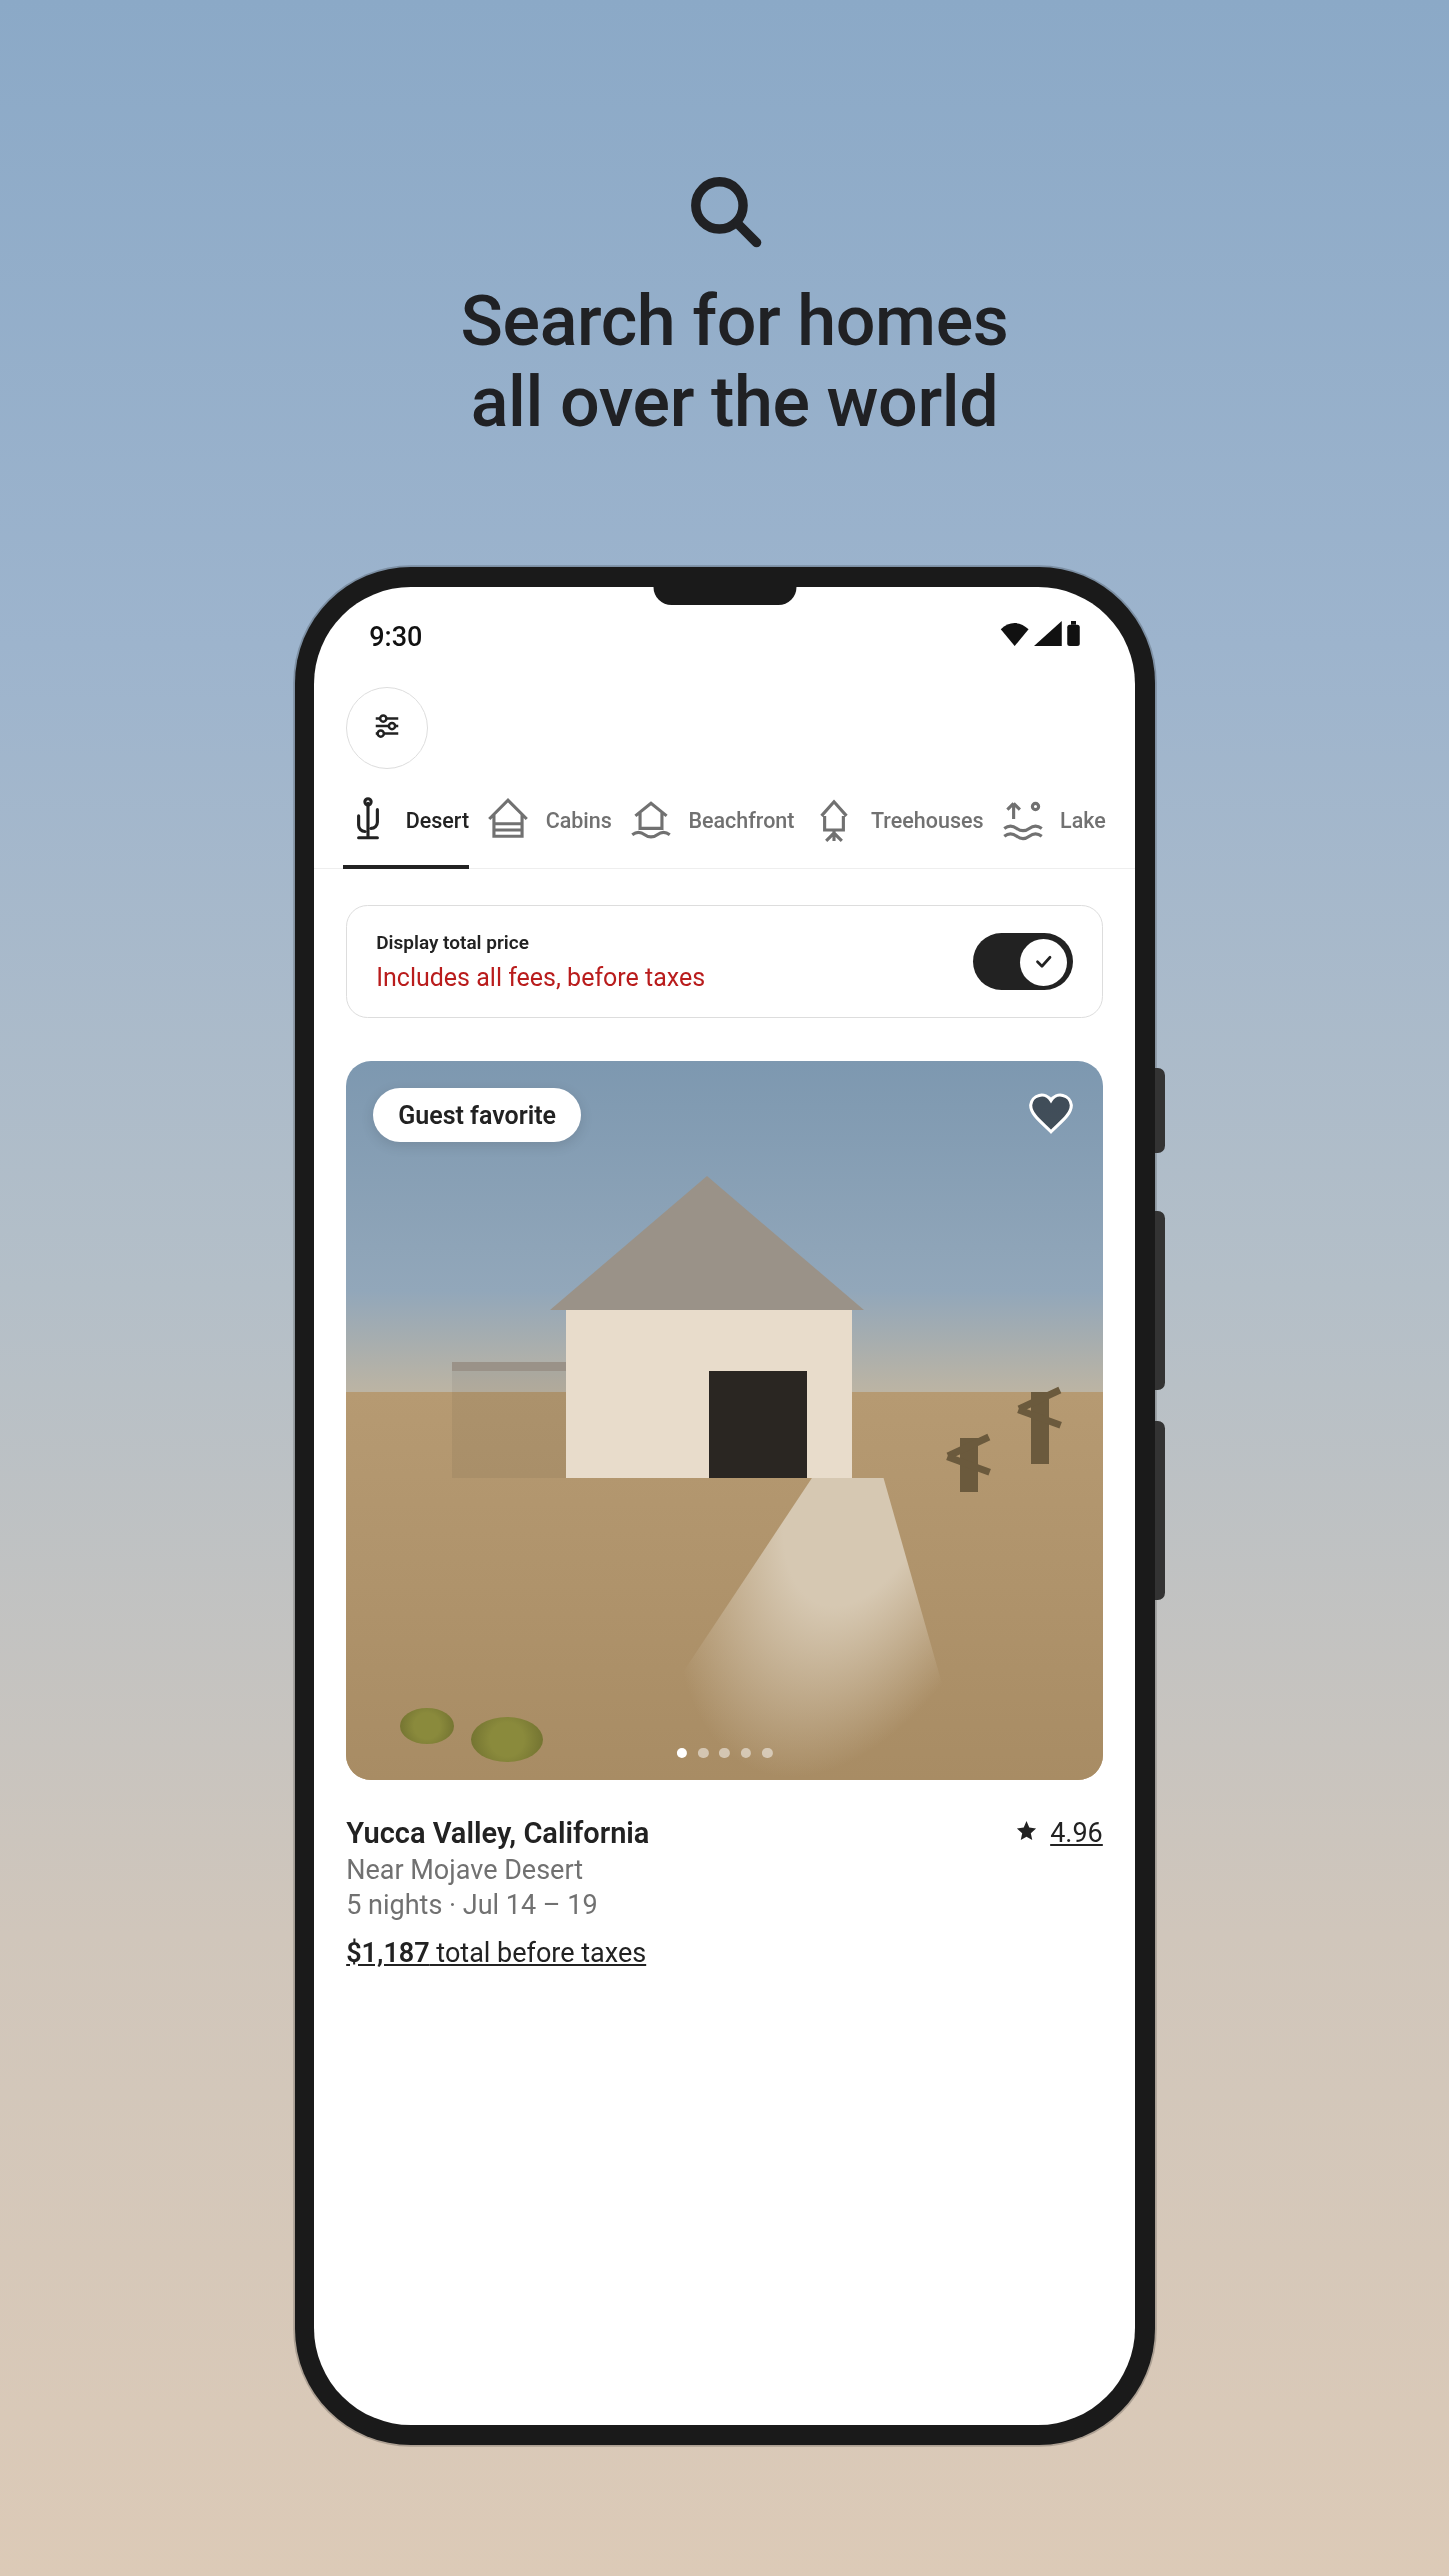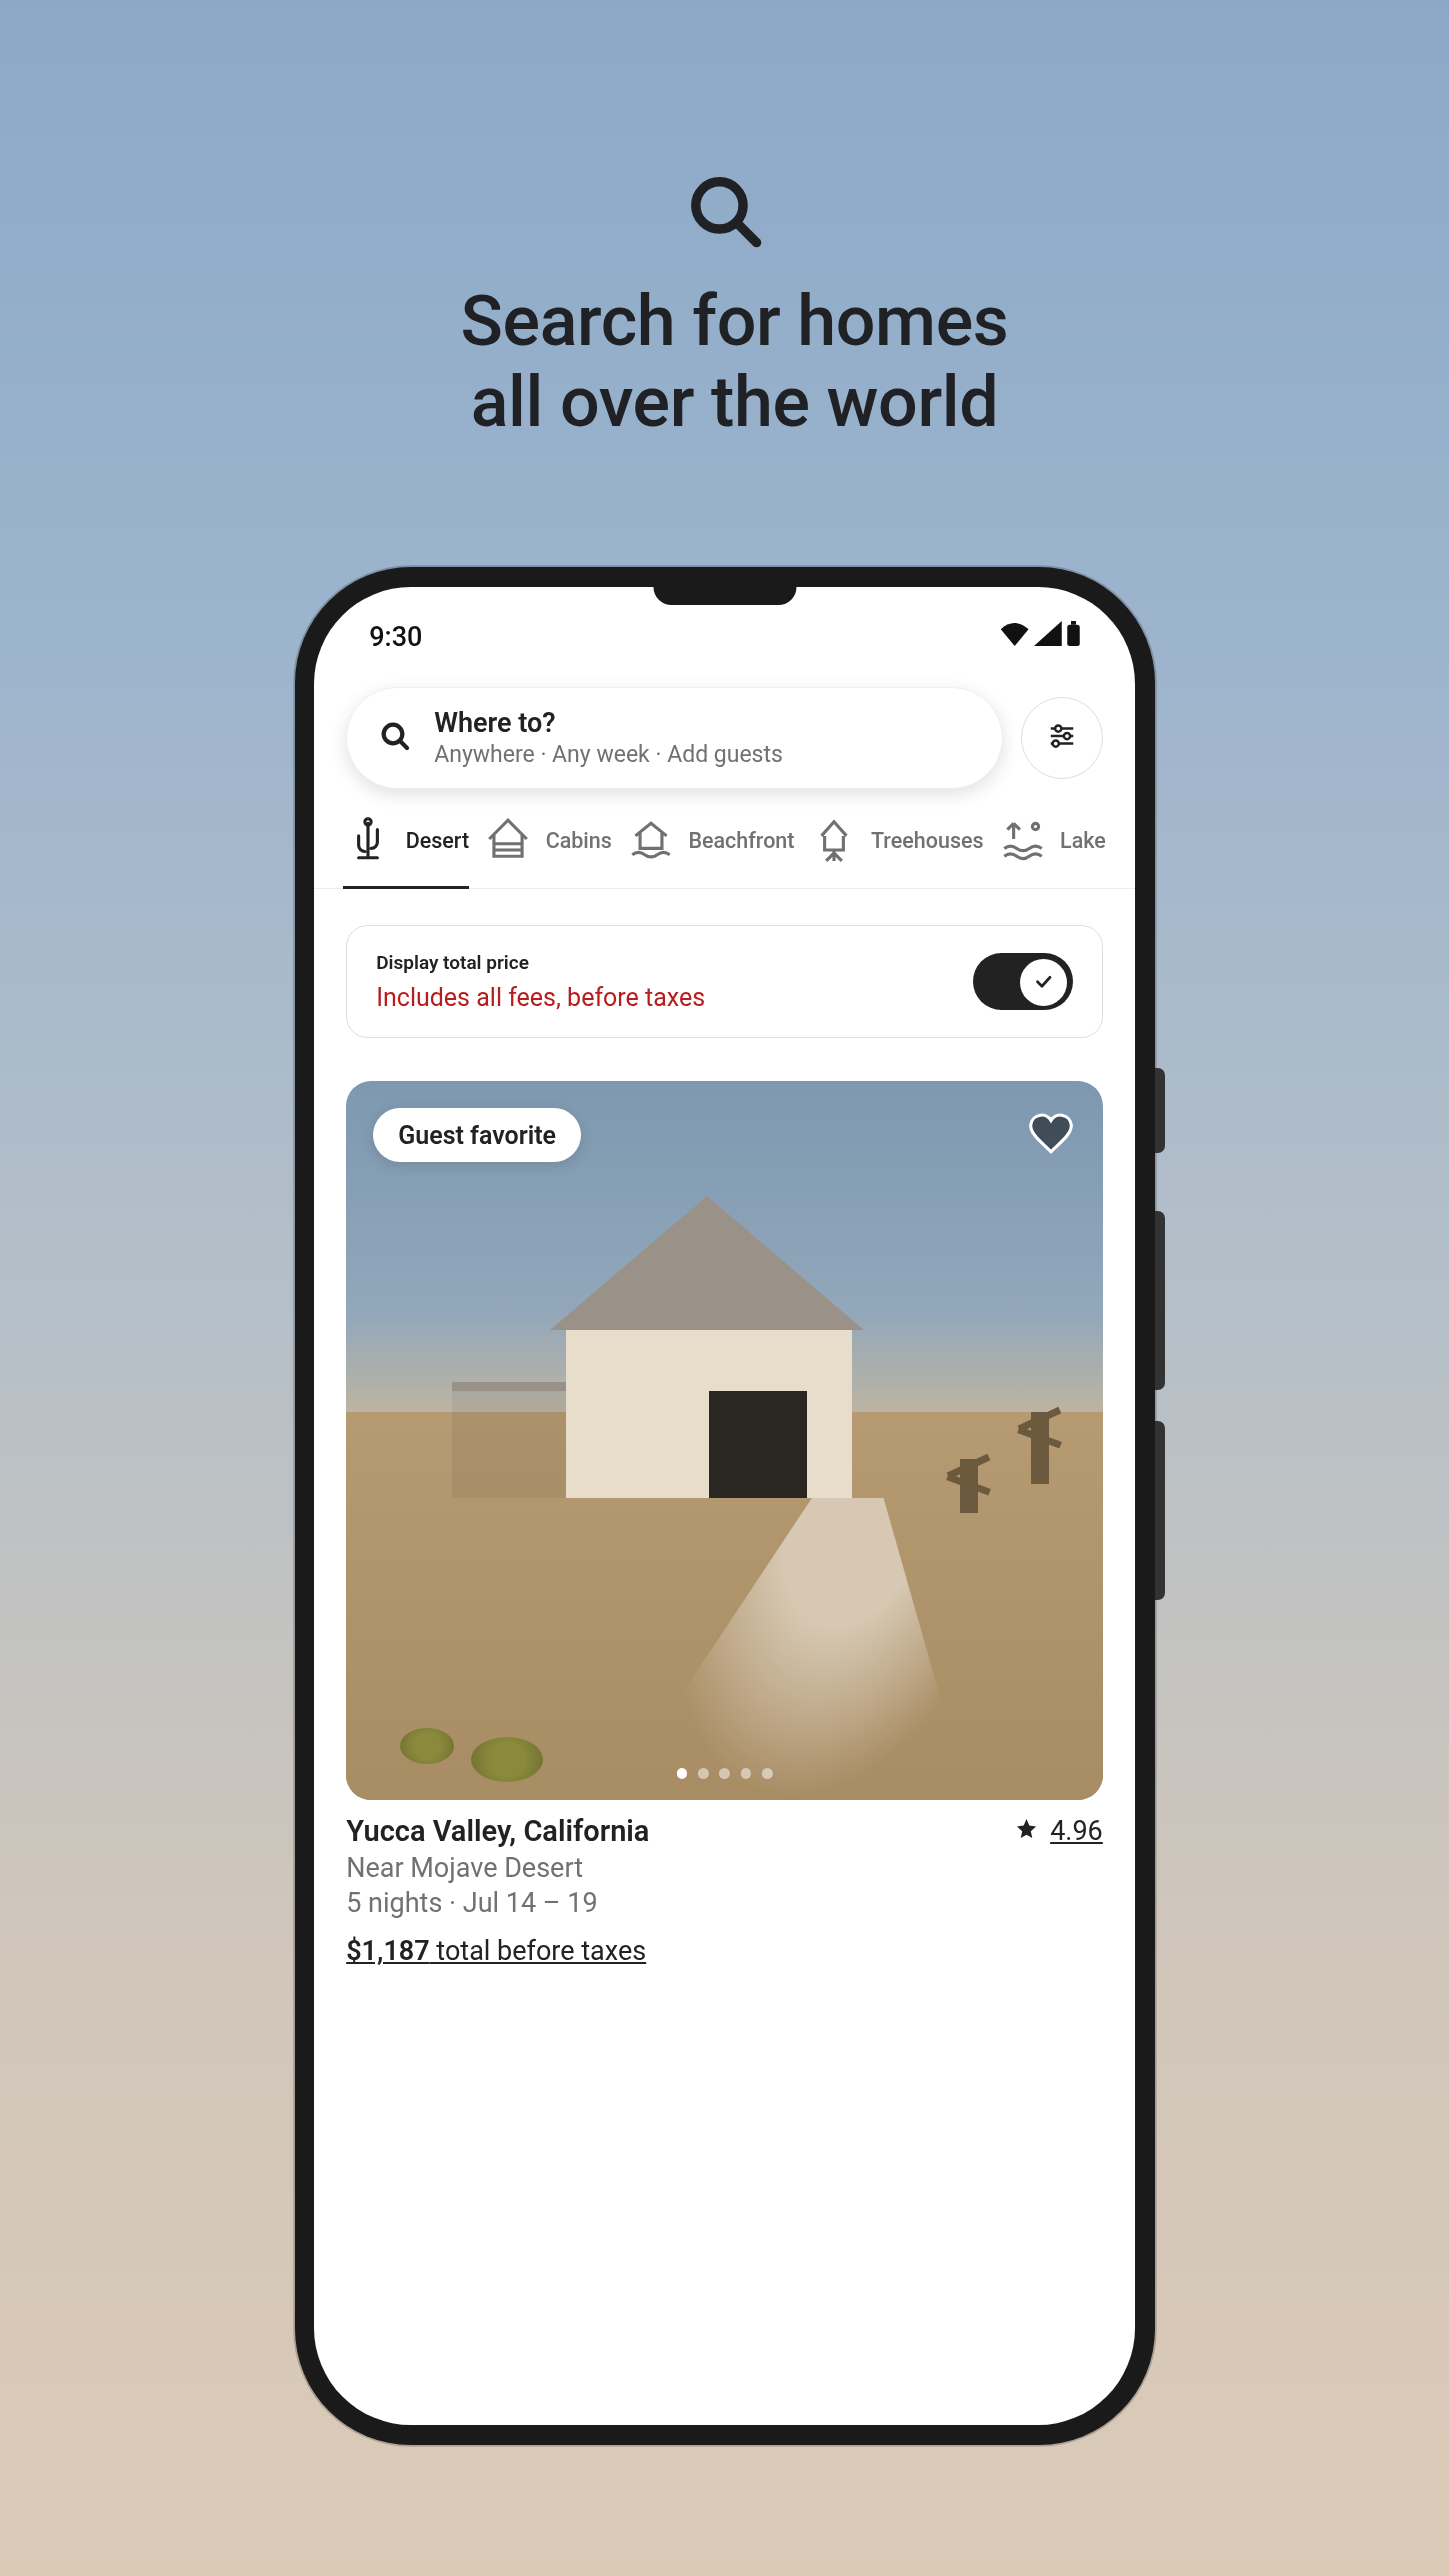--- a/index.html
+++ b/index.html
@@ -273,21 +273,21 @@
     bottom: 21.5px; left: 50%;
     transform: translateX(-50%);
     display: flex; gap: 10.7px;
   }
   .dots span {
     width: 10.7px; height: 10.7px; border-radius: 50%;
     background: rgba(255,255,255,0.5);
   }
   .dots span.active { background: #fff; }
 
-  .listing-info { margin-top: 14px; }
+  .listing-info { margin-top: 36px; }
   .li-row1 { display: flex; justify-content: space-between; align-items: center; }
   .li-title { font-size: 29px; font-weight: 600; color: #222; }
   .li-rating { font-size: 27px; color: #222; display: flex; align-items: center; gap: 12px; text-decoration: underline; }
   .li-rating svg { width: 23px; height: 23px; }
   .li-sub { font-size: 27px; color: #717171; margin-top: 3.6px; }
   .li-price { font-size: 27px; color: #222; margin-top: 16px; text-decoration: underline; font-weight: 600; }
   .li-price .after { font-weight: 400; }
 </style>
 </head>
 <body>
@@ -323,32 +323,20 @@
               <path d="M0 18 L20 18 L20 0 Z" fill="#111"></path>
             </svg></span>
         <span><svg viewBox="0 0 12 20">
               <rect x="1" y="3" width="10" height="17" rx="2" fill="#111"></rect>
               <rect x="4" y="0" width="4" height="3" fill="#111"></rect>
             </svg></span>
       </div>
     </div>
 
     <div class="search-row">
-      <div class="search-pill">
-        <span class="search-icon">
-          <svg viewBox="0 0 24 24" fill="none" stroke="#222" stroke-width="3.2">
-              <circle cx="10.5" cy="10.5" r="7"></circle>
-              <line x1="16" y1="16" x2="21" y2="21" stroke-linecap="round"></line>
-            </svg>
-        </span>
-        <div class="search-text">
-          <div class="title">Where to?</div>
-          <div class="subtitle">Anywhere · Any week · Add guests</div>
-        </div>
-      </div>
       <div class="filter-btn">
         <span>
           <svg viewBox="0 0 24 24" fill="none" stroke="#222" stroke-width="2">
               <line x1="3" y1="6" x2="21" y2="6"></line>
               <circle cx="9" cy="6" r="2.5" fill="#fff"></circle>
               <line x1="3" y1="12" x2="21" y2="12"></line>
               <circle cx="16" cy="12" r="2.5" fill="#fff"></circle>
               <line x1="3" y1="18" x2="21" y2="18"></line>
               <circle cx="7" cy="18" r="2.5" fill="#fff"></circle>
             </svg>

